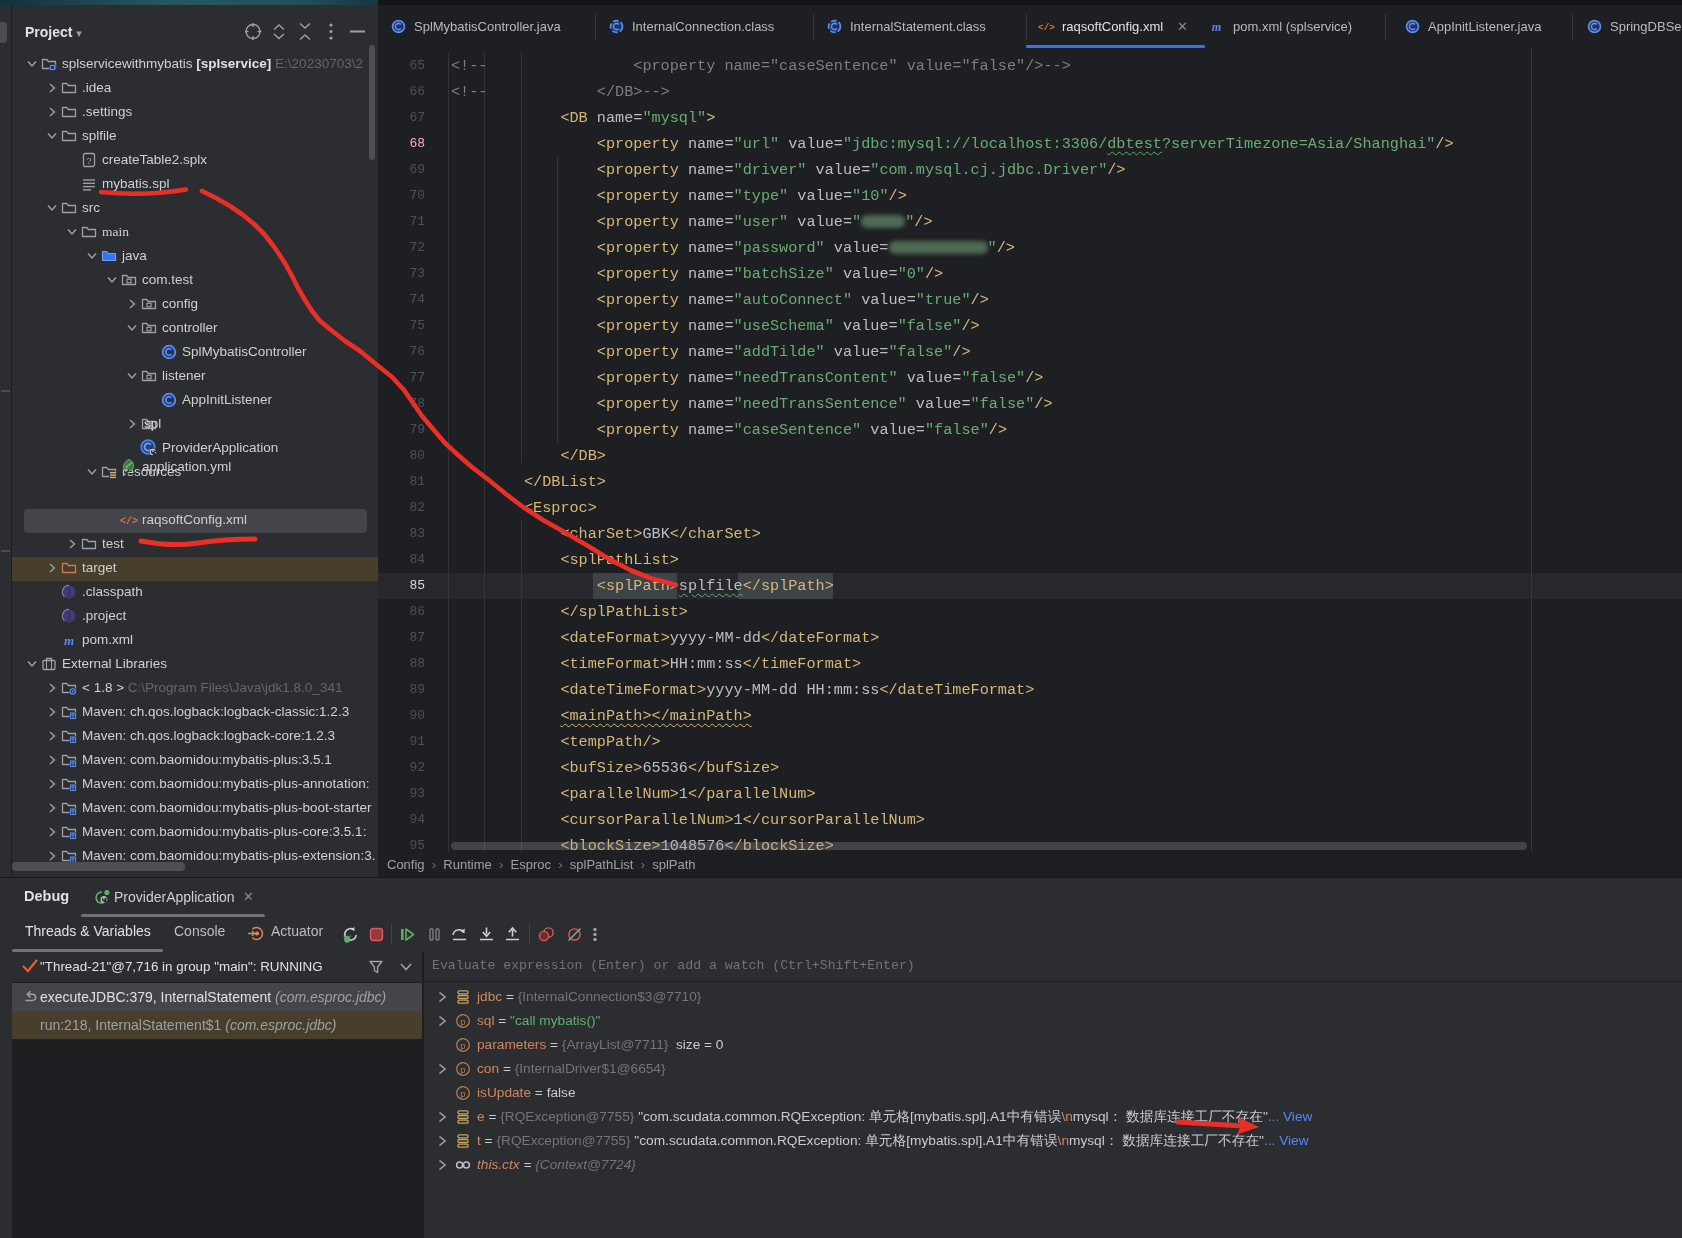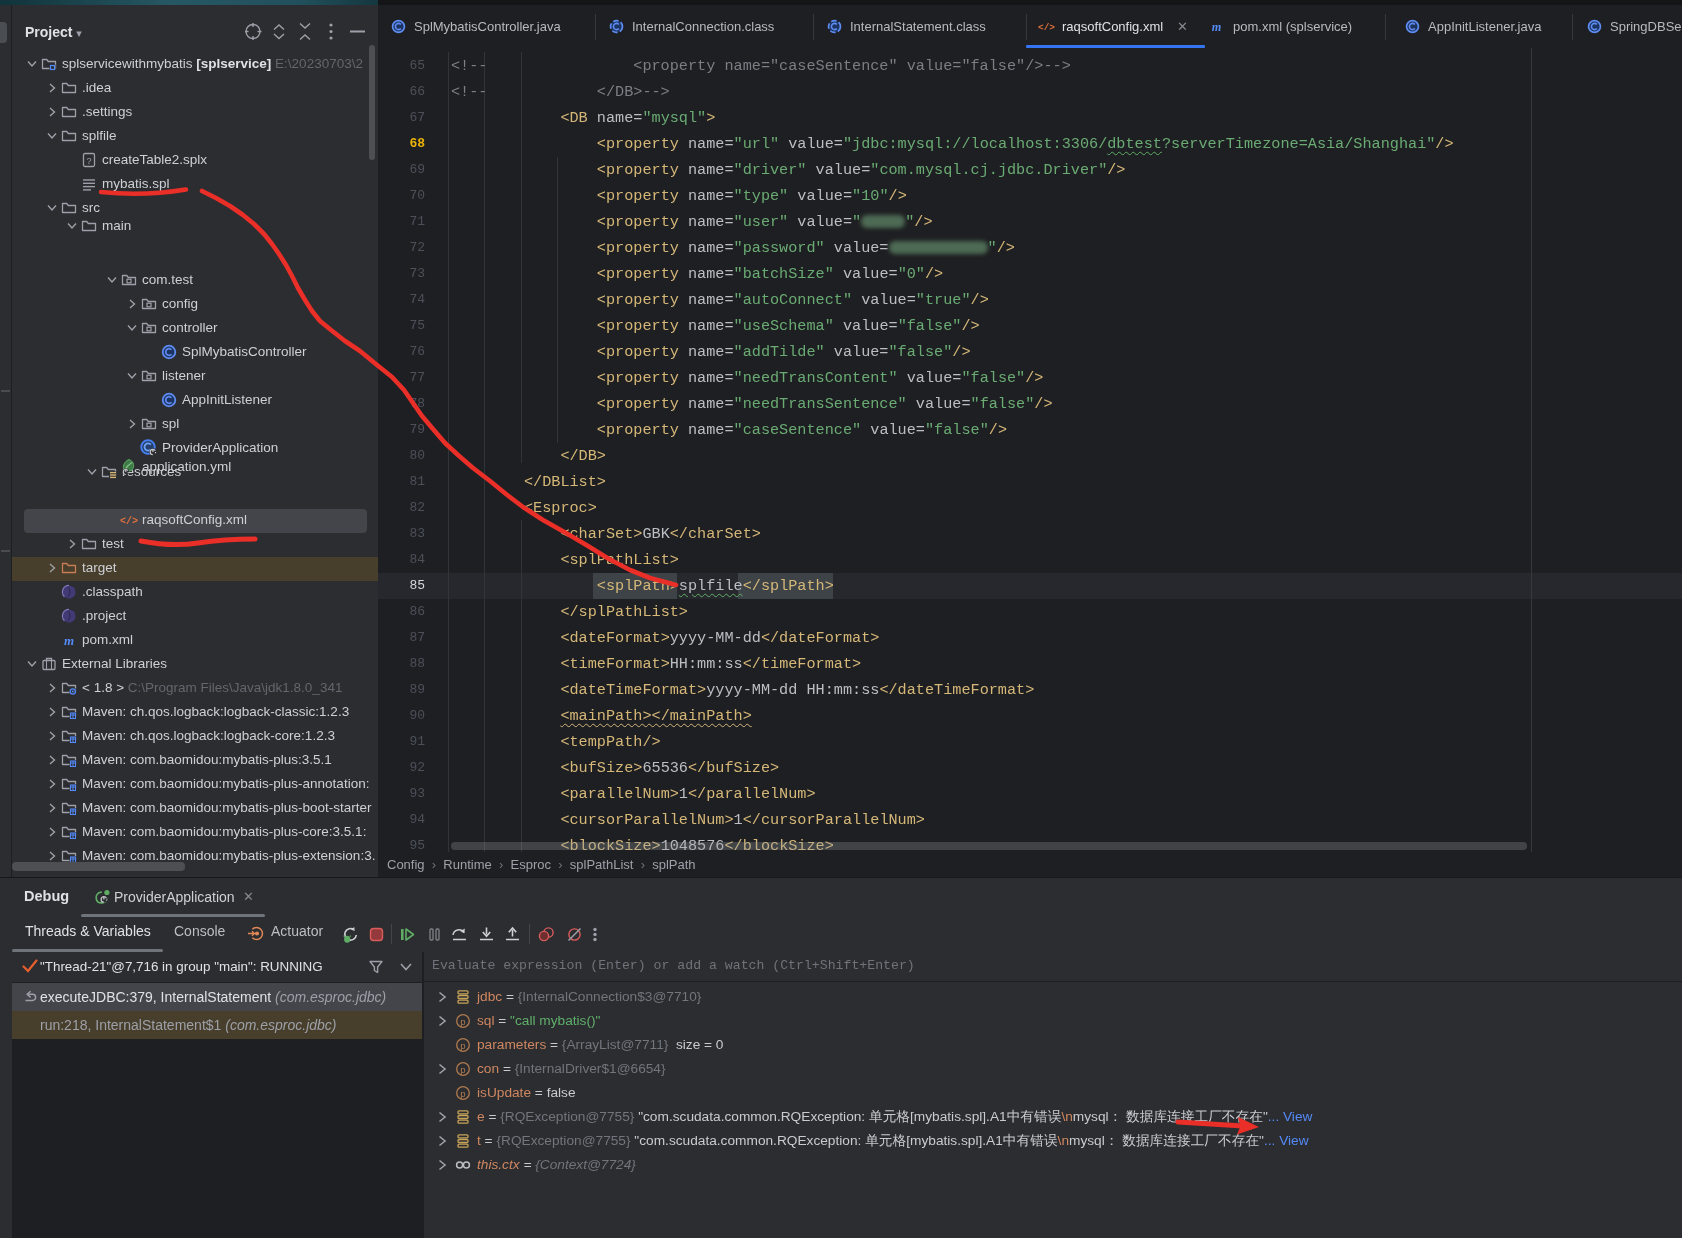--- a/index.html
+++ b/index.html
@@ -95,25 +95,30 @@
               <line x1="3" y1="8.3" x2="15" y2="8.3"></line>
               <line x1="3" y1="11.6" x2="15" y2="11.6"></line>
               <line x1="3" y1="14.9" x2="11" y2="14.9"></line>
             </g>
           </svg></span><span class="tlabel" style="left:90px;">mybatis.spl</span></div>
 <div class="trow" style="top:191px;"><svg class="abs" style="left:34px;top:7px;" width="12" height="10" viewBox="0 0 12 10">
           <path d="M2 2.5 L6 7 L10 2.5" fill="none" stroke="#9da0a8" stroke-width="1.4"></path>
         </svg><span class="ticon" style="left:48px;"><svg width="18" height="18" viewBox="0 0 18 18">
             <path d="M2.5 4.5 h4.2 l1.6 2 h7.2 v7 h-13 z" fill="none" stroke="#9da0a8" stroke-width="1.3" stroke-linejoin="round"></path>
           </svg></span><span class="tlabel" style="left:70px;">src</span></div>
-<div class="trow" style="top:209px;"><svg class="abs" style="left:54px;top:7px;" width="12" height="10" viewBox="0 0 12 10">
+<div class="trow" style="top:215px;font-family:Liberation Serif, serif;"><svg class="abs" style="left:54px;top:7px;" width="12" height="10" viewBox="0 0 12 10">
           <path d="M2 2.5 L6 7 L10 2.5" fill="none" stroke="#9da0a8" stroke-width="1.4"></path>
         </svg><span class="ticon" style="left:68px;"><svg width="18" height="18" viewBox="0 0 18 18">
             <path d="M2.5 4.5 h4.2 l1.6 2 h7.2 v7 h-13 z" fill="none" stroke="#9da0a8" stroke-width="1.3" stroke-linejoin="round"></path>
           </svg></span><span class="tlabel" style="left:90px;">main</span></div>
+<div class="trow" style="top:239px;"><svg class="abs" style="left:74px;top:7px;" width="12" height="10" viewBox="0 0 12 10">
+          <path d="M2 2.5 L6 7 L10 2.5" fill="none" stroke="#9da0a8" stroke-width="1.4"></path>
+        </svg><span class="ticon" style="left:88px;"><svg width="18" height="18" viewBox="0 0 18 18">
+            <path d="M2.5 4.5 h4.2 l1.6 2 h7.2 v7 h-13 z" fill="#3574f0" stroke="#6c9df3" stroke-width="1.2" stroke-linejoin="round"></path>
+          </svg></span><span class="tlabel" style="left:110px;">java</span></div>
 <div class="trow" style="top:263px;"><svg class="abs" style="left:94px;top:7px;" width="12" height="10" viewBox="0 0 12 10">
           <path d="M2 2.5 L6 7 L10 2.5" fill="none" stroke="#9da0a8" stroke-width="1.4"></path>
         </svg><span class="ticon" style="left:108px;"><svg width="18" height="18" viewBox="0 0 18 18">
             <path d="M2.5 4.5 h4.2 l1.6 2 h7.2 v7 h-13 z" fill="none" stroke="#9da0a8" stroke-width="1.3" stroke-linejoin="round"></path>
             <rect x="7" y="8.2" width="4" height="3.6" fill="none" stroke="#9da0a8" stroke-width="1.2"></rect>
           </svg></span><span class="tlabel" style="left:130px;">com.test</span></div>
 <div class="trow" style="top:287px;"><svg class="abs" style="left:115px;top:6px;" width="10" height="12" viewBox="0 0 10 12">
           <path d="M3 2 L7.5 6 L3 10" fill="none" stroke="#9da0a8" stroke-width="1.4"></path>
         </svg><span class="ticon" style="left:128px;"><svg width="18" height="18" viewBox="0 0 18 18">
             <path d="M2.5 4.5 h4.2 l1.6 2 h7.2 v7 h-13 z" fill="none" stroke="#9da0a8" stroke-width="1.3" stroke-linejoin="round"></path>
@@ -137,21 +142,21 @@
           </svg></span><span class="tlabel" style="left:150px;">listener</span></div>
 <div class="trow" style="top:383px;"><span class="ticon" style="left:148px;"><svg width="18" height="18" viewBox="0 0 18 18">
             <circle cx="9" cy="9" r="6.3" fill="#1d3461" stroke="#5d8bef" stroke-width="1.8"></circle>
             <path d="M11.5 6.8 a3.3 3.3 0 1 0 0 4.4" fill="none" stroke="#5d8bef" stroke-width="1.7"></path>
           </svg></span><span class="tlabel" style="left:170px;">AppInitListener</span></div>
 <div class="trow" style="top:407px;"><svg class="abs" style="left:115px;top:6px;" width="10" height="12" viewBox="0 0 10 12">
           <path d="M3 2 L7.5 6 L3 10" fill="none" stroke="#9da0a8" stroke-width="1.4"></path>
         </svg><span class="ticon" style="left:128px;"><svg width="18" height="18" viewBox="0 0 18 18">
             <path d="M2.5 4.5 h4.2 l1.6 2 h7.2 v7 h-13 z" fill="none" stroke="#9da0a8" stroke-width="1.3" stroke-linejoin="round"></path>
             <rect x="7" y="8.2" width="4" height="3.6" fill="none" stroke="#9da0a8" stroke-width="1.2"></rect>
-          </svg></span><span class="tlabel" style="left:150px;">spl</span></div>
+          </svg></span><span class="tlabel" style="left:132px;">spl</span></div>
 <div class="trow" style="top:431px;"><span class="ticon" style="left:128px;"><svg width="18" height="18" viewBox="0 0 18 18">
             <circle cx="8" cy="8" r="6.8" fill="#25416b" stroke="#4781f5" stroke-width="1.8"></circle>
             <path d="M10.8 5.6 a3.6 3.6 0 1 0 0 4.8" fill="none" stroke="#6ea0f8" stroke-width="1.8"></path>
             <circle cx="12.9" cy="12.9" r="3.6" fill="#2b2d30"></circle>
             <circle cx="12.9" cy="13.1" r="2.7" fill="none" stroke="#c9cbd1" stroke-width="1.1" stroke-dasharray="11 3" stroke-dashoffset="-4.2"></circle>
             <line x1="12.9" y1="10.9" x2="12.9" y2="13.1" stroke="#c9cbd1" stroke-width="1.2"></line>
           </svg></span><span class="tlabel" style="left:150px;">ProviderApplication</span></div>
 <div class="trow" style="top:455px;"><svg class="abs" style="left:74px;top:7px;" width="12" height="10" viewBox="0 0 12 10">
           <path d="M2 2.5 L6 7 L10 2.5" fill="none" stroke="#9da0a8" stroke-width="1.4"></path>
         </svg><span class="ticon" style="left:88px;"><svg width="18" height="18" viewBox="0 0 18 18">
@@ -341,21 +346,21 @@
 <div class="abs" style="left:143px;top:47px;width:1px;height:411px;background:#313438;"></div>
 <div class="abs" style="left:143px;top:515px;width:1px;height:332px;background:#313438;"></div>
 <div class="abs" style="left:179px;top:152px;width:1px;height:286px;background:#313438;"></div>
 <div class="abs" style="left:1153px;top:43px;width:1px;height:804px;background:#35383c;"></div>
 <div class="lnum" style="top:47.5px;color:#4b5059;">65</div>
 <div class="codeline" style="top:47.5px;"><span class="com">&lt;!--                &lt;property name="caseSentence" value="false"/&gt;--&gt;</span></div>
 <div class="lnum" style="top:73.5px;color:#4b5059;">66</div>
 <div class="codeline" style="top:73.5px;"><span class="com">&lt;!--            &lt;/DB&gt;--&gt;</span></div>
 <div class="lnum" style="top:99.5px;color:#4b5059;">67</div>
 <div class="codeline" style="top:99.5px;">            <span class="tag">&lt;DB</span><span class="attr"> name=</span><span class="val">"mysql"</span><span class="tag">&gt;</span></div>
-<div class="lnum" style="top:125.5px;color:#eab308;font-weight:bold;">68</div>
+<div class="lnum" style="top:125.5px;color:#f9a8d4;">68</div>
 <div class="codeline" style="top:125.5px;">                <span class="tag">&lt;property</span><span class="attr"> name=</span><span class="val">"url"</span><span class="attr"> value=</span><span class="val">"jdbc:mysql://localhost:3306/<span id="dbtest">dbtest</span>?serverTimezone=Asia/Shanghai"</span><span class="tag">/&gt;</span></div>
 <div class="lnum" style="top:151.5px;color:#4b5059;">69</div>
 <div class="codeline" style="top:151.5px;">                <span class="tag">&lt;property</span><span class="attr"> name=</span><span class="val">"driver"</span><span class="attr"> value=</span><span class="val">"com.mysql.cj.jdbc.Driver"</span><span class="tag">/&gt;</span></div>
 <div class="lnum" style="top:177.5px;color:#4b5059;">70</div>
 <div class="codeline" style="top:177.5px;">                <span class="tag">&lt;property</span><span class="attr"> name=</span><span class="val">"type"</span><span class="attr"> value=</span><span class="val">"10"</span><span class="tag">/&gt;</span></div>
 <div class="lnum" style="top:203.5px;color:#4b5059;">71</div>
 <div class="codeline" style="top:203.5px;">                <span class="tag">&lt;property</span><span class="attr"> name=</span><span class="val">"user"</span><span class="attr"> value=</span><span class="val">"</span><span class="blur1"></span><span class="val">"</span><span class="tag">/&gt;</span></div>
 <div class="lnum" style="top:229.5px;color:#4b5059;">72</div>
 <div class="codeline" style="top:229.5px;">                <span class="tag">&lt;property</span><span class="attr"> name=</span><span class="val">"password"</span><span class="attr"> value=</span><span class="blur2"></span><span class="val">"</span><span class="tag">/&gt;</span></div>
 <div class="lnum" style="top:255.5px;color:#4b5059;">73</div>

